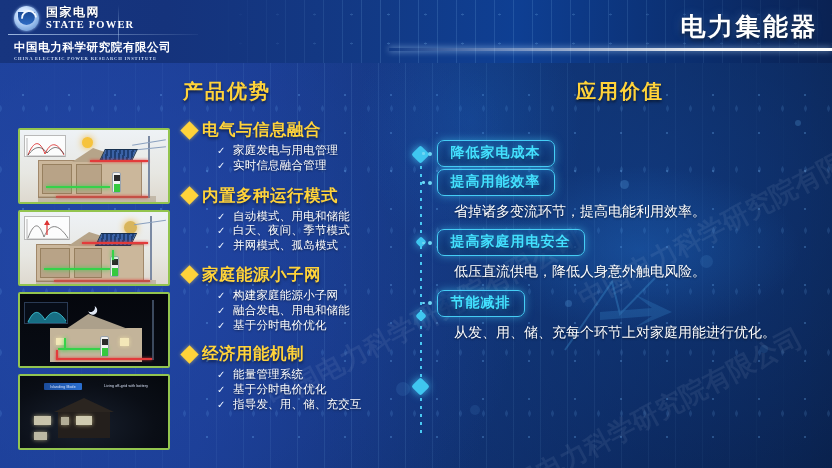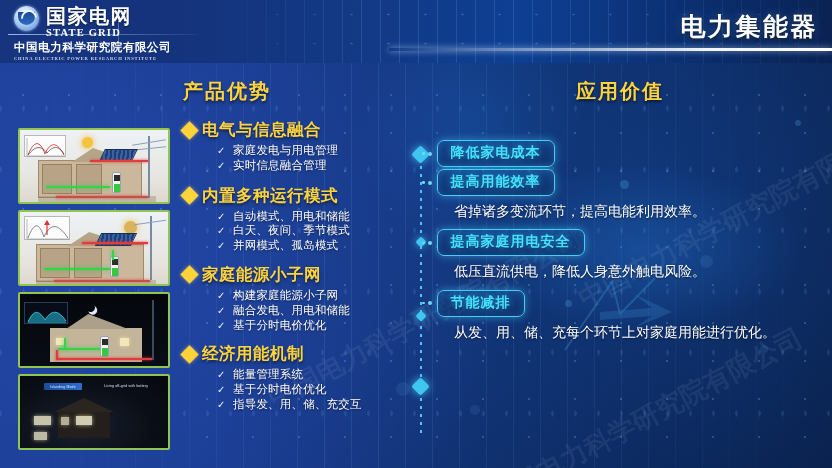--- a/index.html
+++ b/index.html
@@ -61,21 +61,21 @@
   }
   .sg-emblem:before{
     content:"";position:absolute;left:4px;top:6px;width:17px;height:13px;border-radius:0 0 10px 10px;
     background:linear-gradient(180deg,#1b4a97 0%,#2f6cc4 100%);
   }
   .sg-emblem:after{
     content:"";position:absolute;left:6.5px;top:4px;width:12px;height:12px;border-radius:50%;
     border:2px solid #f2f7ff;border-bottom-color:transparent;border-right-color:transparent;transform:rotate(40deg);
   }
   .sg-name{line-height:1;}
-  .sg-cn{color:#ffffff;font-size:20px;font-weight:bold;letter-spacing:1.5px;
+  .sg-cn{color:#ffffff;font-size:12px;font-weight:bold;letter-spacing:1.5px;
          font-family:"DejaVu Sans","Liberation Sans",sans-serif;text-shadow:0 1px 2px rgba(0,0,0,.5);}
   .sg-en{color:#ffffff;font-size:10.5px;font-weight:bold;letter-spacing:1.2px;margin-top:2px;
          font-family:"Liberation Serif","DejaVu Serif",serif;}
   .inst{position:absolute;left:14px;top:40px;}
   .inst-cn{color:#ffffff;font-size:11.5px;font-weight:bold;letter-spacing:.6px;
            font-family:"DejaVu Sans","Liberation Sans",sans-serif;}
   .inst-en{color:#c8d8f2;font-size:4.6px;font-weight:bold;letter-spacing:.8px;margin-top:1px;
            font-family:"Liberation Serif","DejaVu Serif",serif;}
   .div-line{position:absolute;left:8px;top:34px;width:190px;height:1px;background:linear-gradient(90deg,rgba(200,225,255,.75),rgba(200,225,255,.05));}
   .vdiv{position:absolute;left:118px;top:5px;width:1px;height:52px;background:linear-gradient(180deg,rgba(190,220,255,0),rgba(190,220,255,.45),rgba(190,220,255,0));}
@@ -202,21 +202,21 @@
 
   <div class="header">
     <div class="htex"></div>
     <div class="vdiv"></div>
     <div class="div-line"></div>
 
     <div class="logo-wrap">
       <div class="sg-emblem"></div>
       <div class="sg-name">
         <div class="sg-cn">国家电网</div>
-        <div class="sg-en">STATE GRID</div>
+        <div class="sg-en">STATE POWER</div>
       </div>
     </div>
 
     <div class="inst">
       <div class="inst-cn">中国电力科学研究院有限公司</div>
       <div class="inst-en">CHINA ELECTRIC POWER RESEARCH INSTITUTE</div>
     </div>
 
     <div class="slide-title">电力集能器</div>
   </div>

